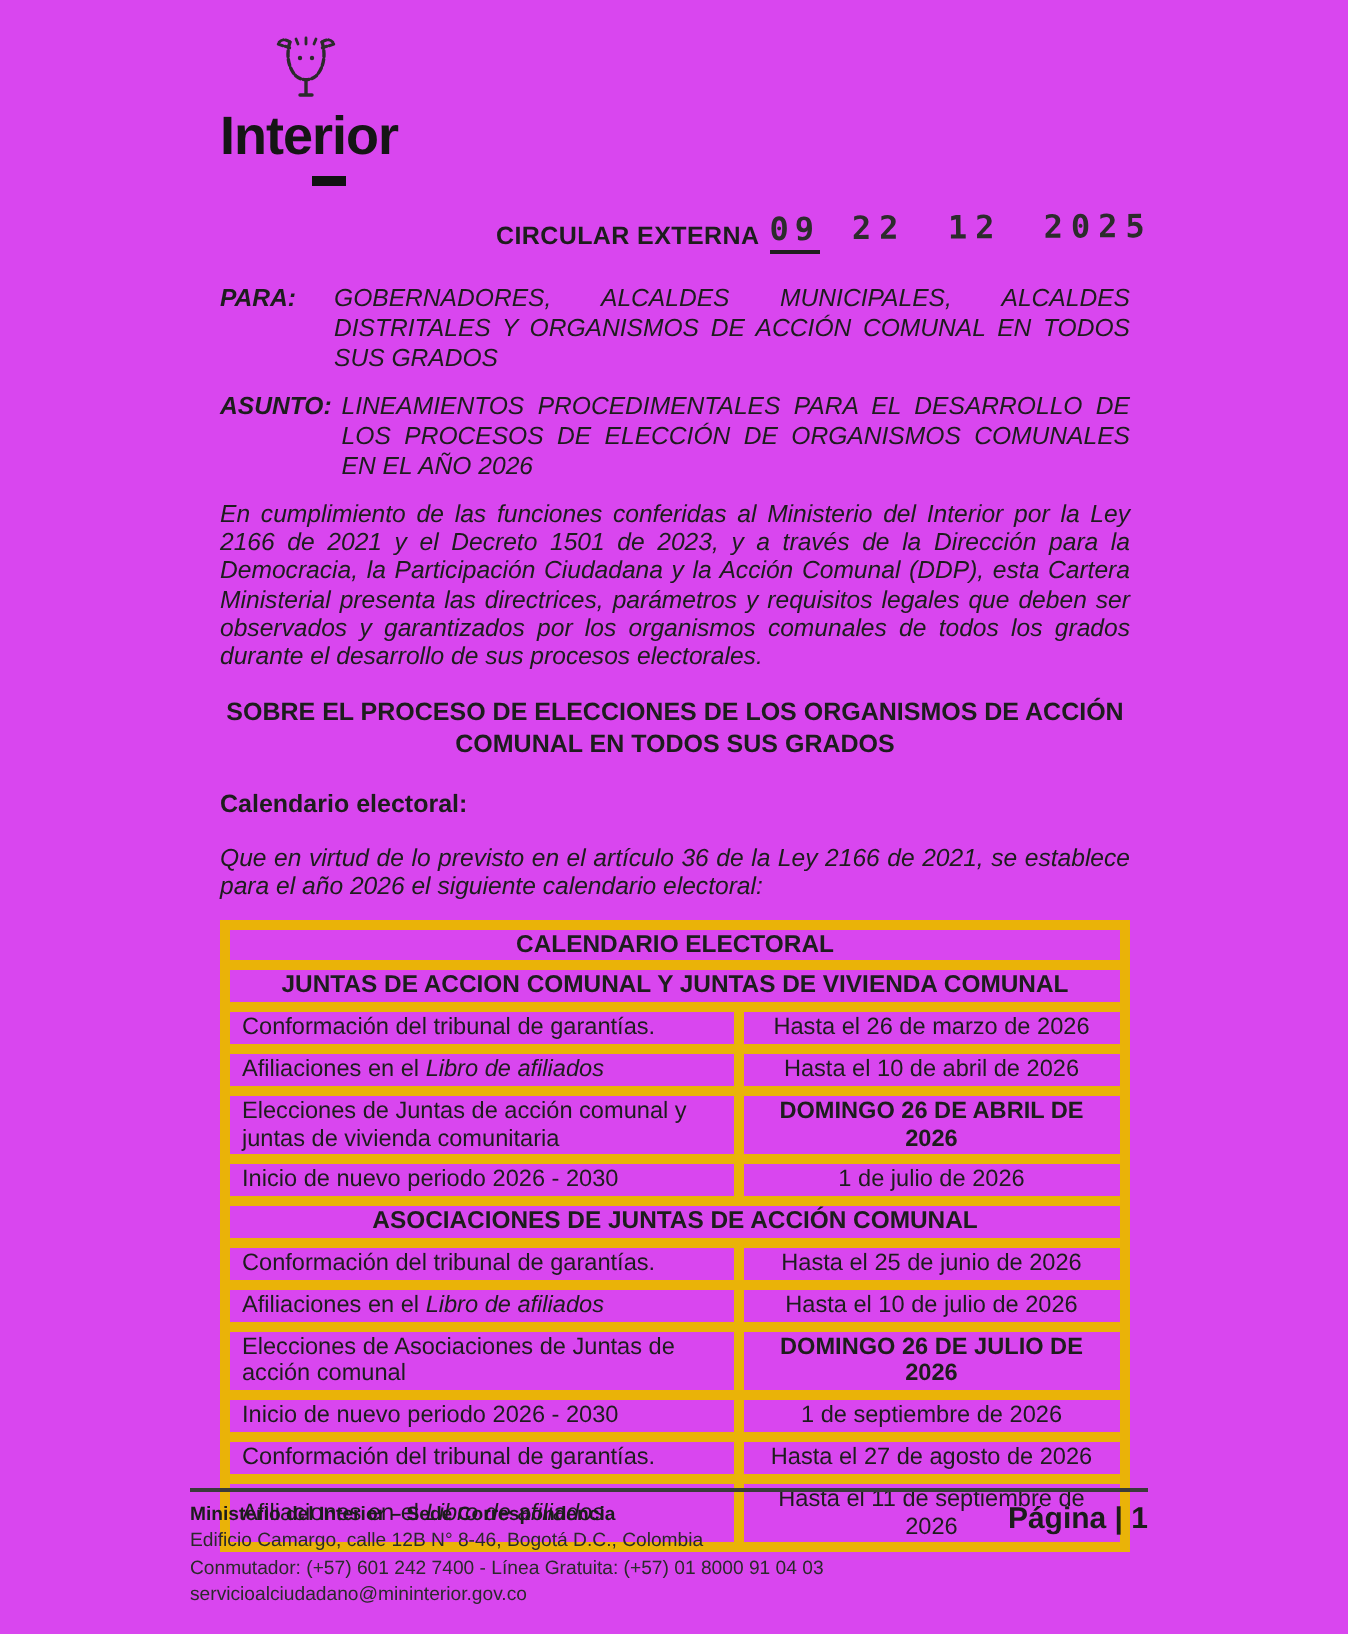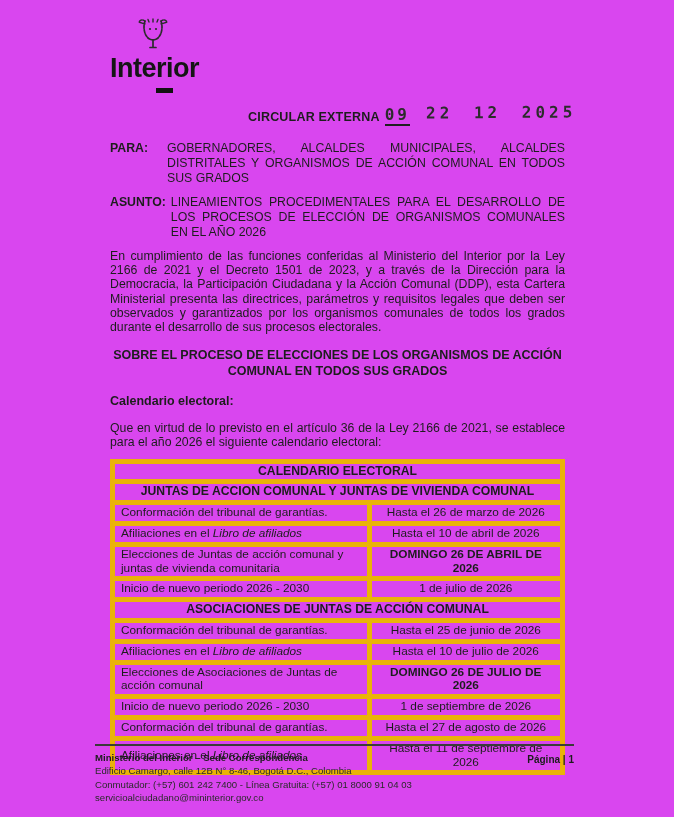--- a/index.html
+++ b/index.html
@@ -38,27 +38,27 @@
     font-family:"DejaVu Sans Mono","Liberation Mono",monospace;
     font-weight:bold; font-size:16px; color:#2c2c2c;
     letter-spacing:3px;
   }
   .stamp-date {
     margin-left:16px; letter-spacing:4px; word-spacing:7px;
     transform:translateY(-4px) rotate(-0.4deg);
   }
 
   
-  .meta { margin-top:15px; font-size:12.3px; }
+  .meta { margin-top:15px; font-size:12.3px;font-style:italic; }
   .meta-row { display:flex; margin-bottom:9px; line-height:15px; }
   .meta-label { flex:none; min-width:52px; padding-right:5px; font-weight:bold; white-space:nowrap; }
   .meta-value { flex:1; text-align:justify; }
 
   
-  .body-par { margin:7px 0 0; text-align:justify; font-size:12.3px; line-height:14.2px; }
+  .body-par { margin:7px 0 0; text-align:justify; font-size:12.3px; line-height:14.2px;font-style:italic; }
   .section-heading {
     margin:14px auto 0; max-width:452px;
     text-align:center; font-weight:bold; font-size:12.5px; line-height:15.5px;
   }
   .sub-heading { margin-top:15px; font-weight:bold; font-size:12.5px; }
   .par2 { margin-top:13px; }
 
   
   table.calendar {
     margin-top:9px; width:100%;
@@ -76,21 +76,21 @@
   td.c-date.bold { font-weight:bold; }
   .italic { font-style:italic; }
 
   
   .footer {
     position:absolute; left:95px; right:100px; top:744px;
     border-top:2.5px solid #3a3a3a; padding-top:5px;
     font-size:9.6px; line-height:13.4px; color:#2a2a2a;
   }
   .footer-title { font-weight:bold; color:#1c1c1c; }
-  .page-number { position:absolute; right:0; top:7px; font-weight:bold; font-size:10px; color:#1c1c1c; }
+  .page-number { position:absolute; right:0; top:7px; font-weight:bold; font-size:15px; color:#1c1c1c; }
 </style>
 </head>
 <body>
 
 <div class="page">
   <div class="content">
 
     <div class="logo">
       <svg class="emblem" width="42" height="40" viewBox="0 0 42 40" fill="none">
         <path d="M13 9 C11 15 12 22 16 26 C19 28.5 23 28.5 26 26 C30 22 31 15 29 9" stroke="#2b2b2b" stroke-width="1.7" stroke-linecap="round" stroke-dasharray="3 1.4"></path>

